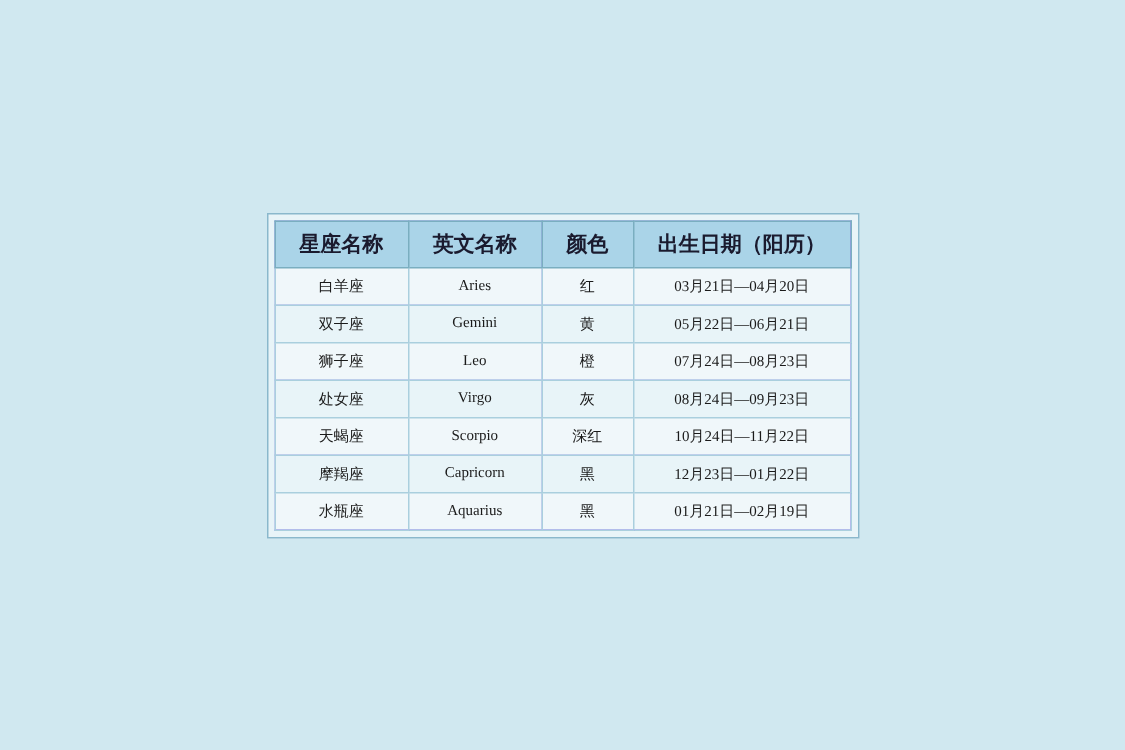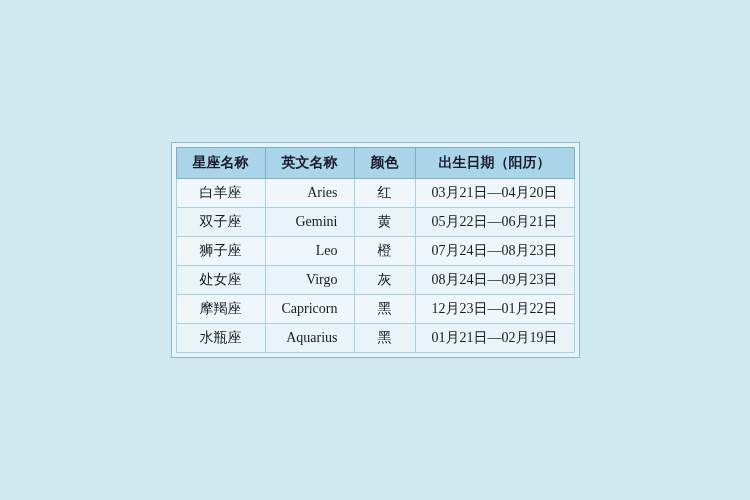--- a/index.html
+++ b/index.html
@@ -29,35 +29,34 @@
       text-align: center;
       font-weight: bold;
       color: #1a1a2e;
       font-size: 14px;
     }
     tbody tr td {
       border: 1px solid #aacfde;
       padding: 5px 16px;
       text-align: center;
       color: #1a1a1a;
-      font-size: 14px;
+      font-size: 10px;
       background-color: #f5fafc;
     }
     tbody tr:nth-child(odd) td {
       background-color: #f0f7fa;
     }
     tbody tr:nth-child(even) td {
       background-color: #e8f4f8;
     }
     tbody tr td:nth-child(1) {
       font-family: "SimSun", "宋体", serif;
     }
     tbody tr td:nth-child(2) {
       font-family: "Times New Roman", serif;
-      text-align: right;
     }
   </style>
 </head>
 <body>
 
 <div class="table-container">
   <table>
     <thead>
       <tr>
         <th>星座名称</th>
@@ -85,20 +84,26 @@
           <td>橙</td>
           <td>07月24日—08月23日</td>
         </tr>
         <tr>
           <td>处女座</td>
           <td>Virgo</td>
           <td>灰</td>
           <td>08月24日—09月23日</td>
         </tr>
         <tr>
+          <td>天蝎座</td>
+          <td>Scorpio</td>
+          <td>深红</td>
+          <td>10月24日—11月22日</td>
+        </tr>
+        <tr>
           <td>摩羯座</td>
           <td>Capricorn</td>
           <td>黑</td>
           <td>12月23日—01月22日</td>
         </tr>
         <tr>
           <td>水瓶座</td>
           <td>Aquarius</td>
           <td>黑</td>
           <td>01月21日—02月19日</td>

